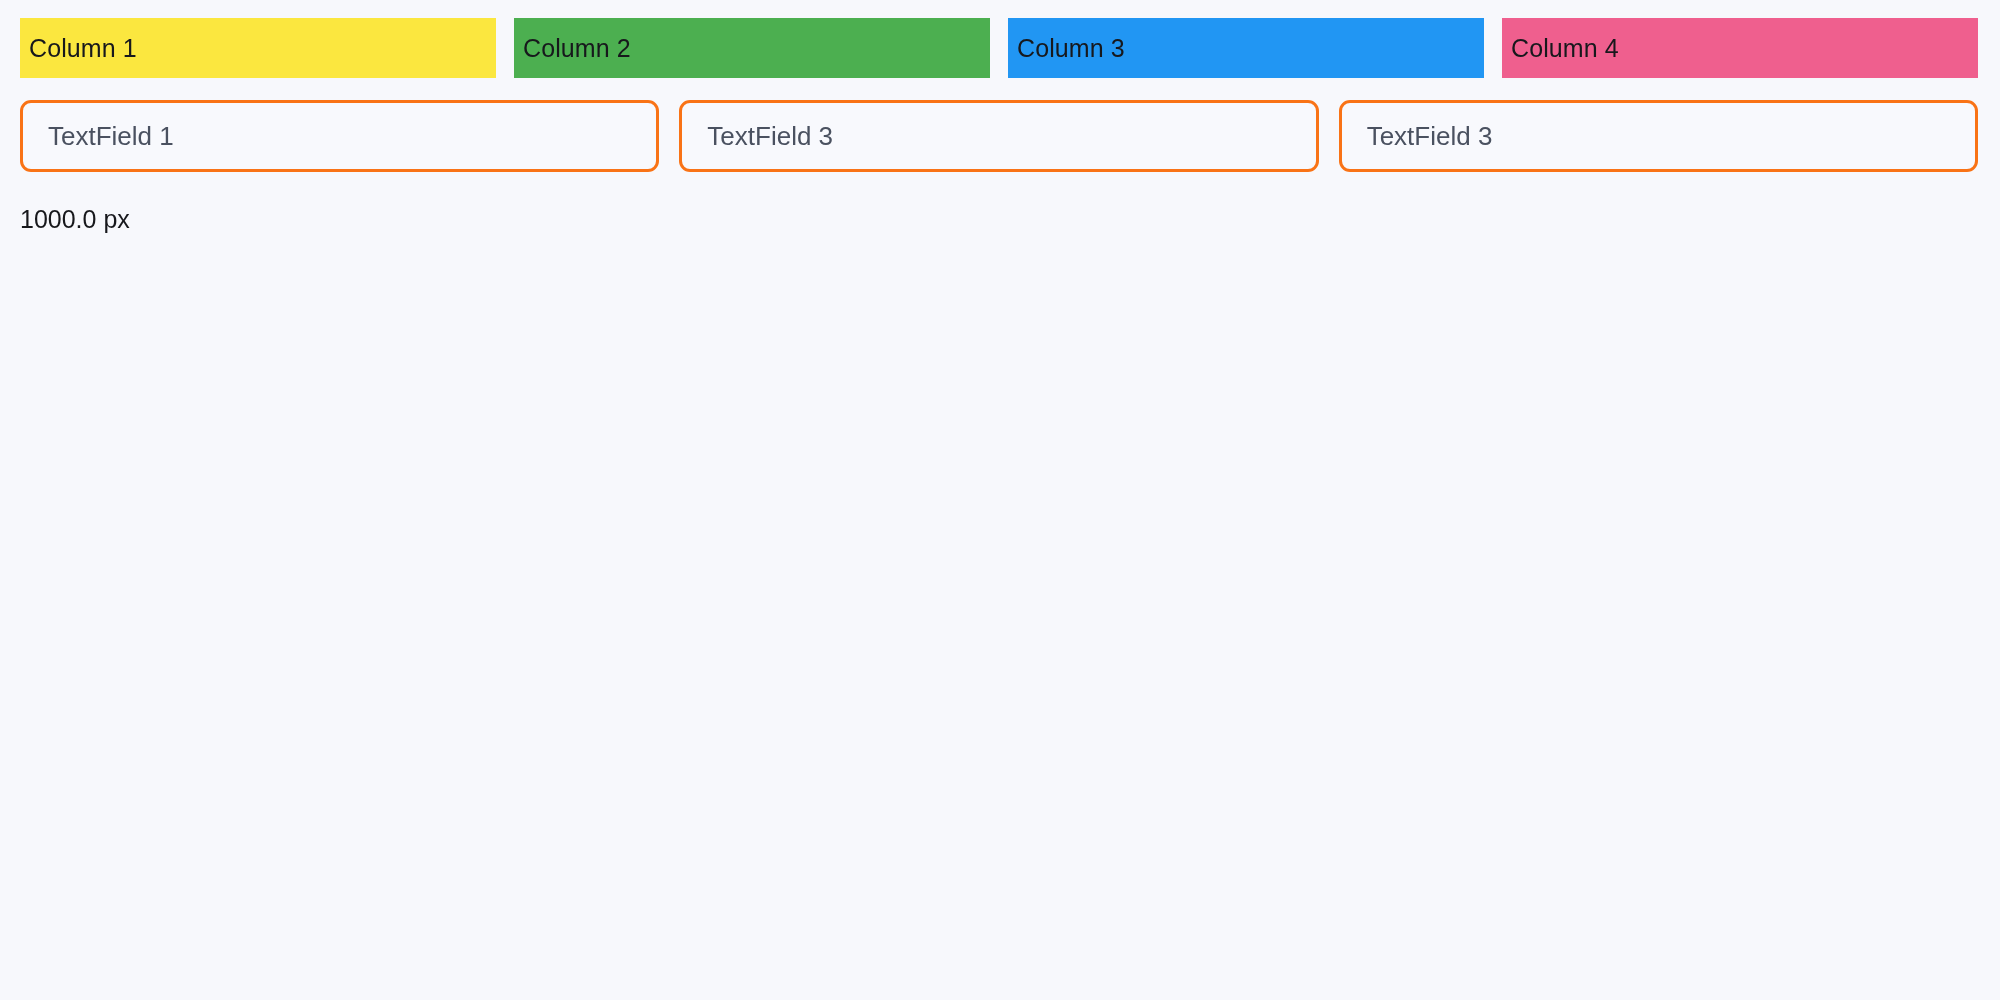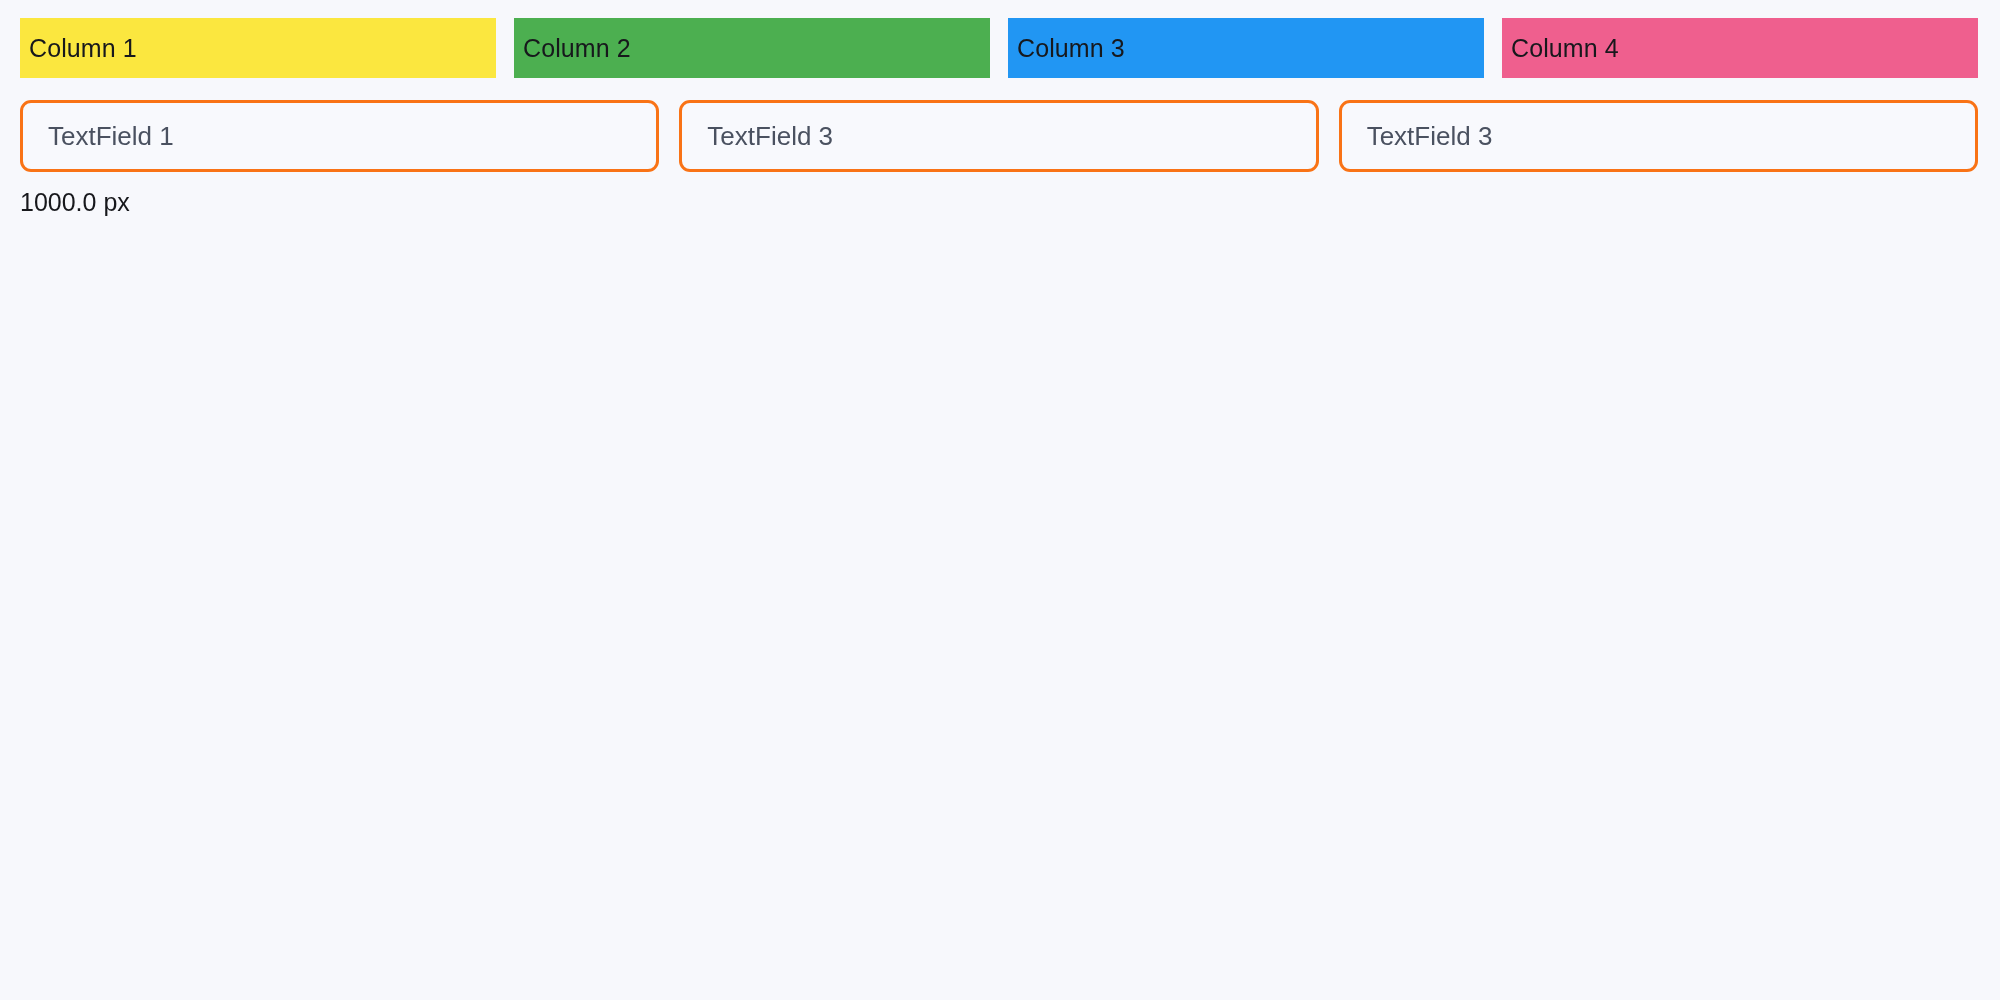--- a/index.html
+++ b/index.html
@@ -74,21 +74,21 @@
     line-height: 1;
     color: #4a5160;
     white-space: nowrap;
     user-select: none;
   }
 
   
   .status-label {
     position: absolute;
     left: 20px;
-    top: 190px;
+    top: 207px;
     font-size: 25px;
     line-height: 1;
     color: #17181c;
     white-space: nowrap;
   }
 
   .canvas-area {
     position: absolute;
     left: 0;
     top: 250px;

